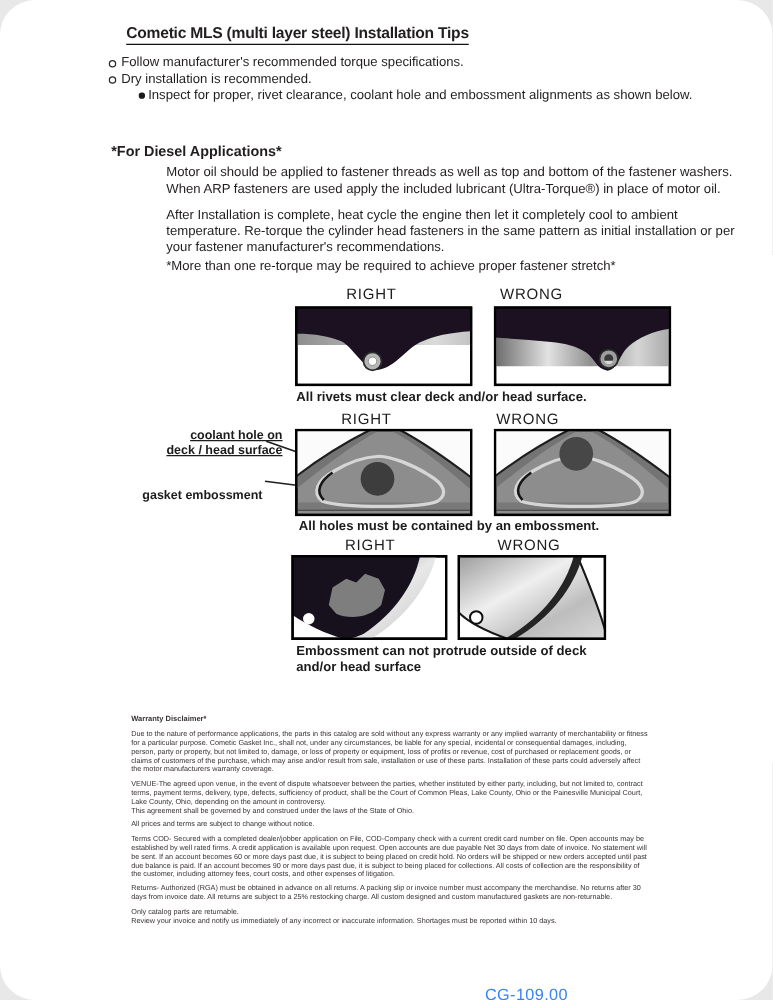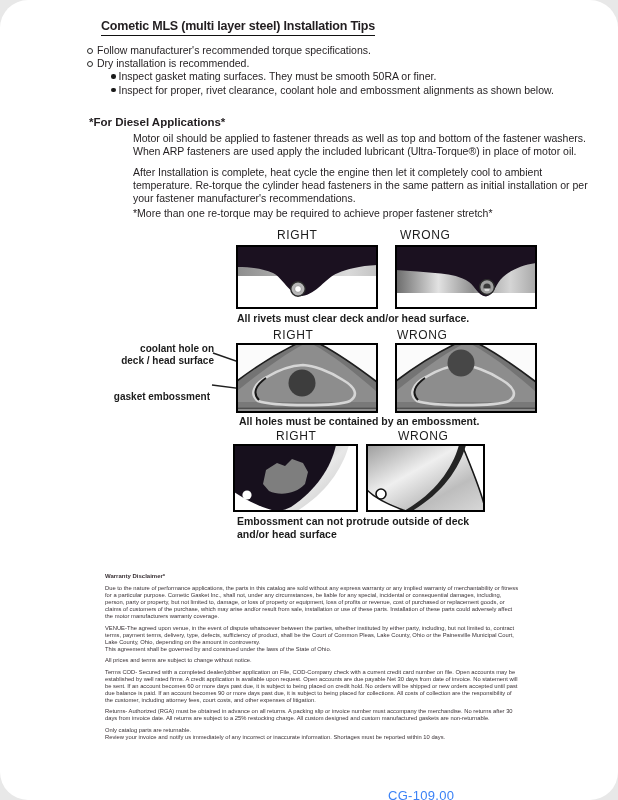--- a/index.html
+++ b/index.html
@@ -32,24 +32,20 @@
   <div class="abs doc-title">Cometic MLS (multi layer steel) Installation Tips</div>
 
   <div class="abs bullets">
     <div class="b-row">
       <span class="b-mark"></span>
       <span>Follow manufacturer's recommended torque specifications.</span>
     </div>
     <div class="b-row">
       <span class="b-mark"></span>
       <span>Dry installation is recommended.</span>
-    </div>
-    <div class="sb-row">
-      <span class="sb-mark"></span>
-      <span>Inspect gasket mating surfaces.  They must be smooth 50RA or finer.</span>
     </div>
     <div class="sb-row">
       <span class="sb-mark"></span>
       <span>Inspect for proper, rivet clearance, coolant hole and embossment alignments as shown below.</span>
     </div>
   </div>
 
   <div class="abs diesel-h">*For Diesel Applications*</div>
   <div class="abs body-p" style="top:132px;">Motor oil should be applied to fastener threads as well as top and bottom of the fastener washers. When ARP fasteners are used apply the included lubricant (Ultra-Torque®) in place of motor oil.</div>
   <div class="abs body-p" style="top:166px;">After Installation is complete, heat cycle the engine then let it completely cool to ambient temperature. Re-torque the cylinder head fasteners in the same pattern as initial installation or per your fastener manufacturer's recommendations.</div>
@@ -92,21 +88,21 @@
     <circle cx="92" cy="42" r="3.6" fill="#3a3a3a"></circle>
     <path d="M88.6,43.5 a3.5,3.5 0 0 0 6.8,0 z" fill="#d8d8d8"></path>
     <rect x="1" y="1" width="140" height="62" fill="none" stroke="#000" stroke-width="2"></rect>
   </svg>
 
   <div class="abs cap" style="left:237px;top:312px;">All rivets must clear deck and/or head surface.</div>
 
   <div class="abs rw-label" style="left:273px;top:328px;">RIGHT</div>
   <div class="abs rw-label" style="left:397px;top:328px;">WRONG</div>
 
-  <div class="abs side-label" style="left:112px;top:343px;width:102px;">
+  <div class="abs side-label" style="left:124px;top:343px;width:102px;text-decoration:underline;">
     <div>coolant hole on</div>
     <div>deck / head surface</div>
   </div>
   <div class="abs side-label" style="left:103px;top:391px;width:107px;">gasket embossment</div>
 
   <svg class="abs" style="left:205px;top:345px;" width="95" height="55" viewBox="0 0 95 55">
     <line x1="8" y1="8" x2="88" y2="36" stroke="#1f1f1f" stroke-width="1.4"></line>
     <line x1="7" y1="40" x2="62" y2="47" stroke="#1f1f1f" stroke-width="1.4"></line>
   </svg>
 

